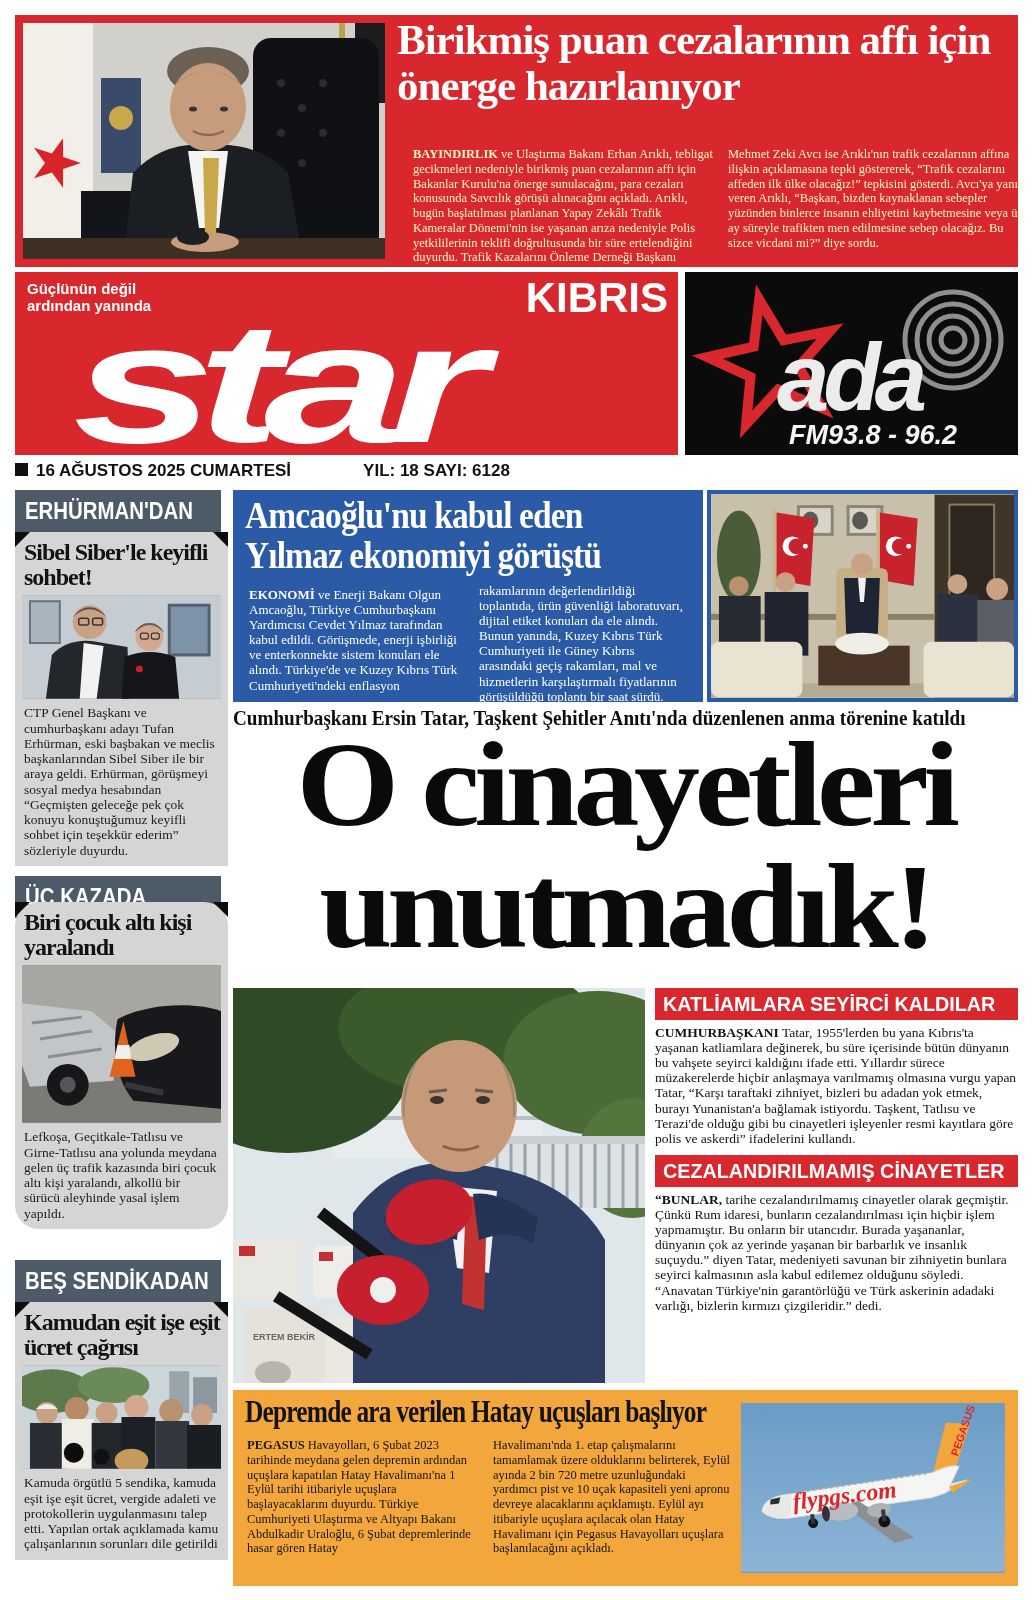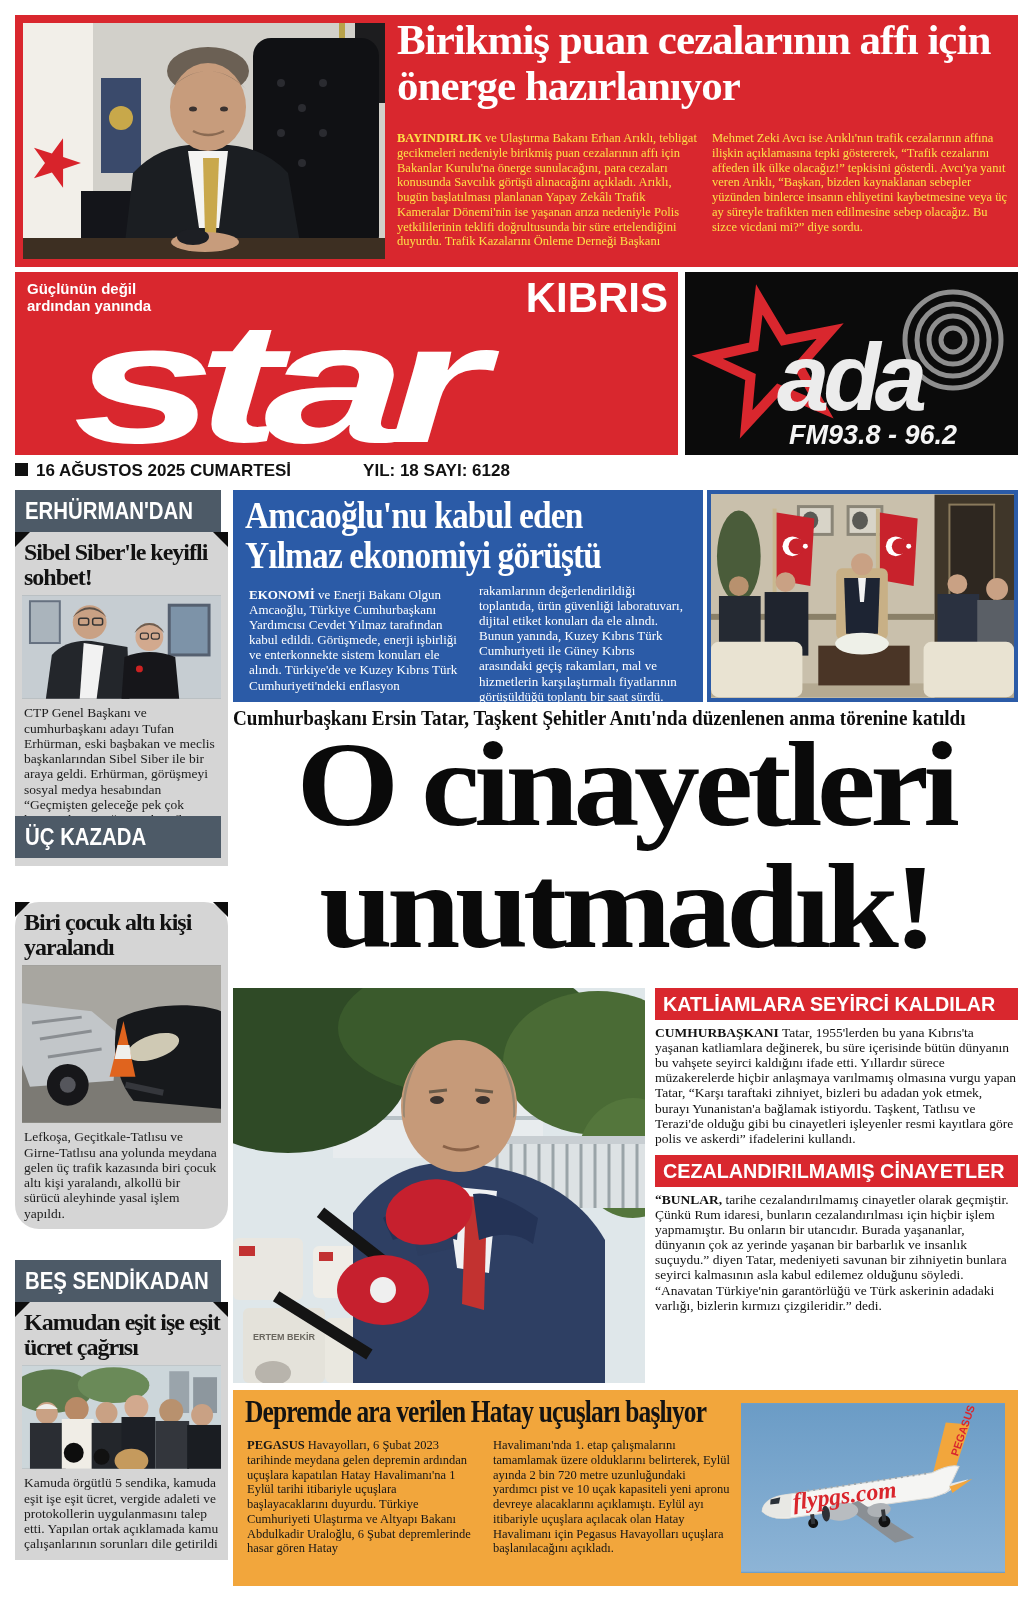--- a/index.html
+++ b/index.html
@@ -5,21 +5,21 @@
   html,body{margin:0;padding:0;background:#e9e9e9;}
   .page{position:relative;width:1033px;height:1600px;background:#ffffff;margin:0 auto;
         font-family:"Liberation Sans","DejaVu Sans",sans-serif;overflow:hidden;}
 
   
   .top-banner{position:absolute;left:15px;top:15px;width:1003px;height:252px;background:#d9272e;}
   .tb-photo{position:absolute;left:8px;top:8px;width:362px;height:236px;overflow:hidden;background:#cfcdc7;}
   .tb-headline{position:absolute;left:382px;top:2px;width:616px;margin:0;color:#fff;
       font-family:"Liberation Serif","DejaVu Serif",serif;font-weight:bold;font-size:43px;
       line-height:1.06;letter-spacing:-1px;}
-  .tb-col{position:absolute;top:116px;margin:0;color:#fde047;
+  .tb-col{position:absolute;top:116px;margin:16px;color:#fef9c3;
       font-family:"Liberation Serif","DejaVu Serif",serif;font-size:12.5px;line-height:1.18;}
   .tb-col b{font-weight:bold;}
   .tb-col1{left:382px;width:303px;}
   .tb-col2{left:697px;width:300px;}
 
   
   .masthead{position:absolute;left:15px;top:272px;width:663px;height:183px;background:#d9272e;overflow:hidden;}
   .mh-tagline{position:absolute;left:12px;top:9px;width:135px;color:#fff;font-weight:bold;
       font-size:15px;line-height:1.12;}
   .mh-region{position:absolute;right:10px;top:2px;color:#fff;font-weight:bold;font-size:42px;letter-spacing:0px;}
@@ -180,21 +180,21 @@
         <path d="M113,38 Q128,22 143,38 Q138,28 128,28 Q118,28 113,38 Z" fill="#6e5d50"></path>
         <rect x="119" y="38" width="8" height="6" rx="2" fill="none" stroke="#333" stroke-width="1.2"></rect>
         <rect x="130" y="38" width="8" height="6" rx="2" fill="none" stroke="#333" stroke-width="1.2"></rect>
         <path d="M103,62 Q128,52 154,62 L158,104 L100,104 Z" fill="#16161a"></path>
         <circle cx="118" cy="74" r="3.5" fill="#cc2222"></circle>
       </svg>
     </div>
     <p class="story-body">CTP Genel Başkanı ve cumhurbaşkanı adayı Tufan Erhürman, eski başbakan ve meclis başkanlarından Sibel Siber ile bir araya geldi. Erhürman, görüşmeyi sosyal medya hesabından “Geçmişten geleceğe pek çok konuyu konuştuğumuz keyifli sohbet için teşekkür ederim” sözleriyle duyurdu.</p>
   </div>
 
-  <div class="kicker-bar" style="left:15px;top:816px;">
+  <div class="kicker-bar" style="left:15px;top:876px;">
     <span>ÜÇ KAZADA</span>
   </div>
   <div class="story-card" style="left:15px;top:902px;border-radius:24px;">
     <div class="notch notch-l"></div>
     <div class="notch notch-r"></div>
     <h2 class="story-headline">Biri çocuk altı kişi yaralandı</h2>
     <div class="story-photo" style="height:158px;">
       <svg width="199" height="158" viewBox="0 0 200 158">
         <rect width="200" height="158" fill="#a8a6a0"></rect>
         <rect x="0" y="92" width="200" height="66" fill="#7c7a74"></rect>

